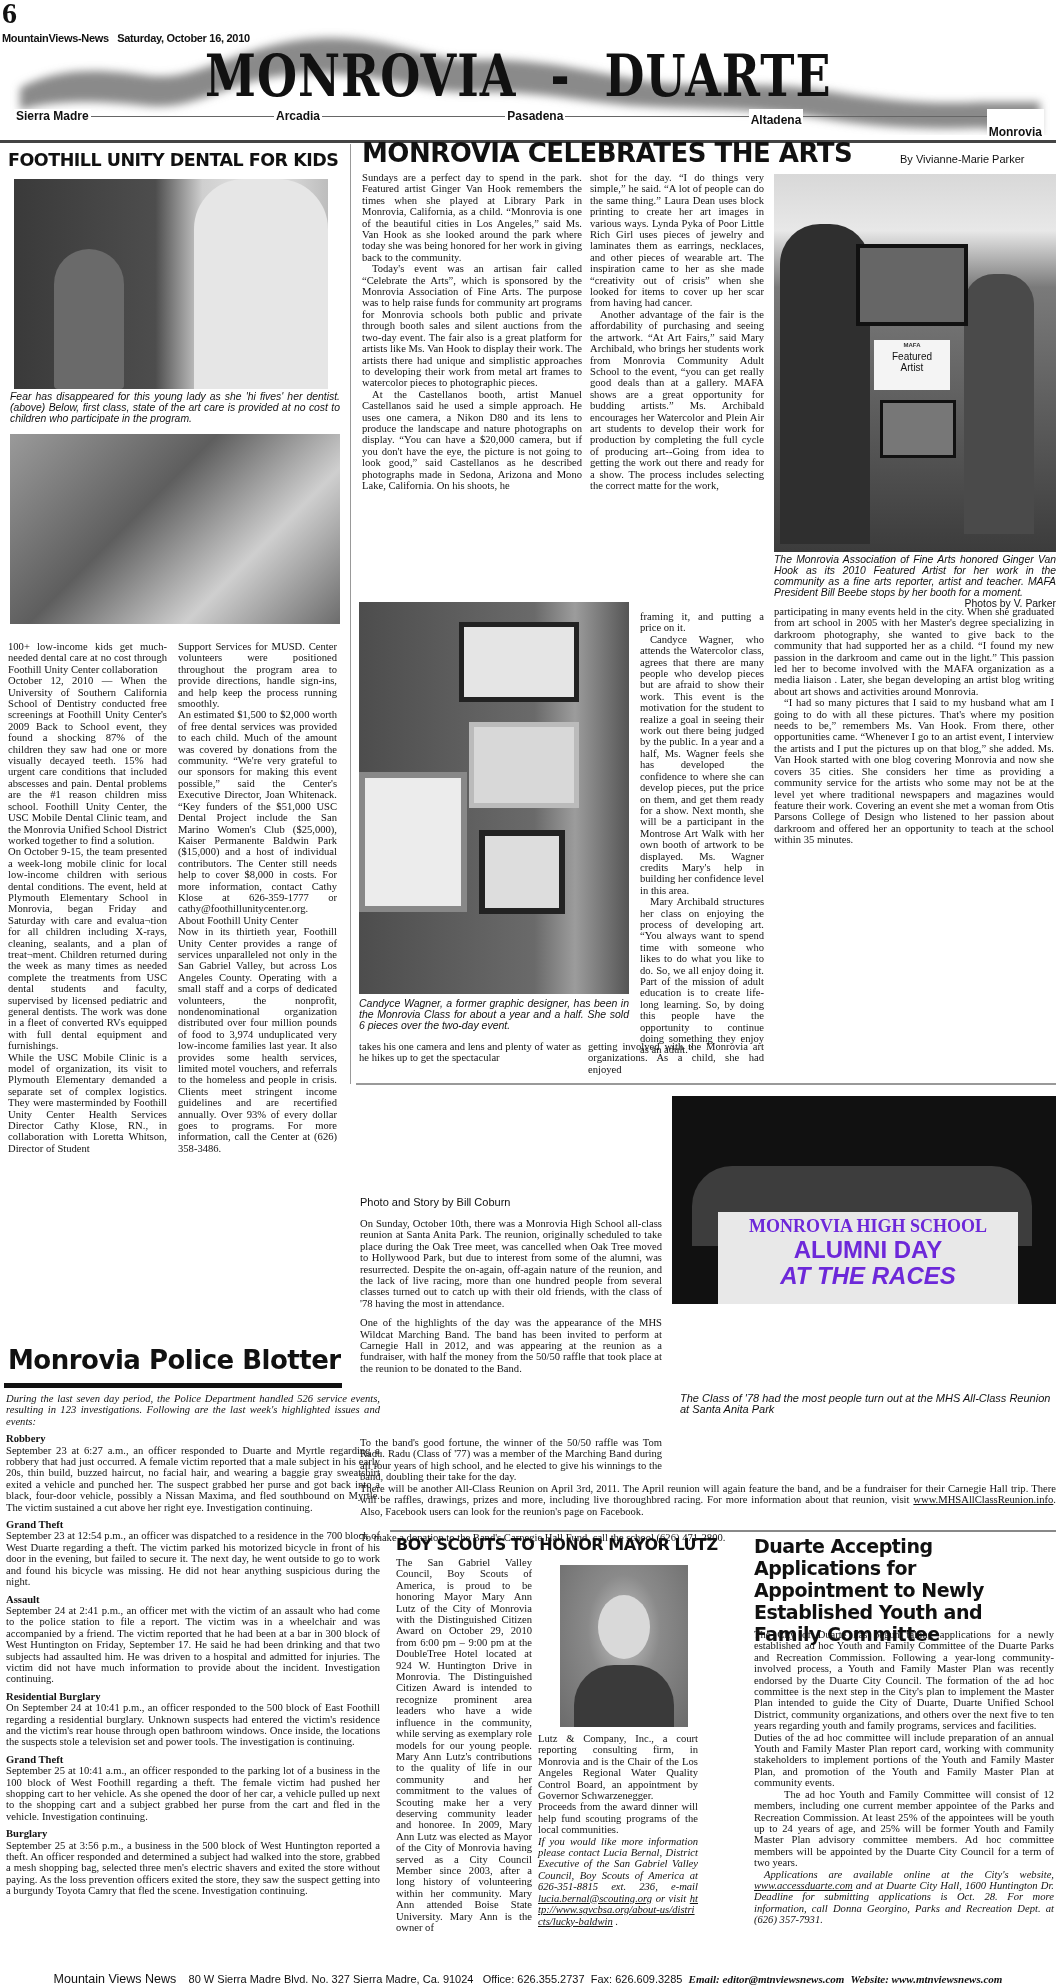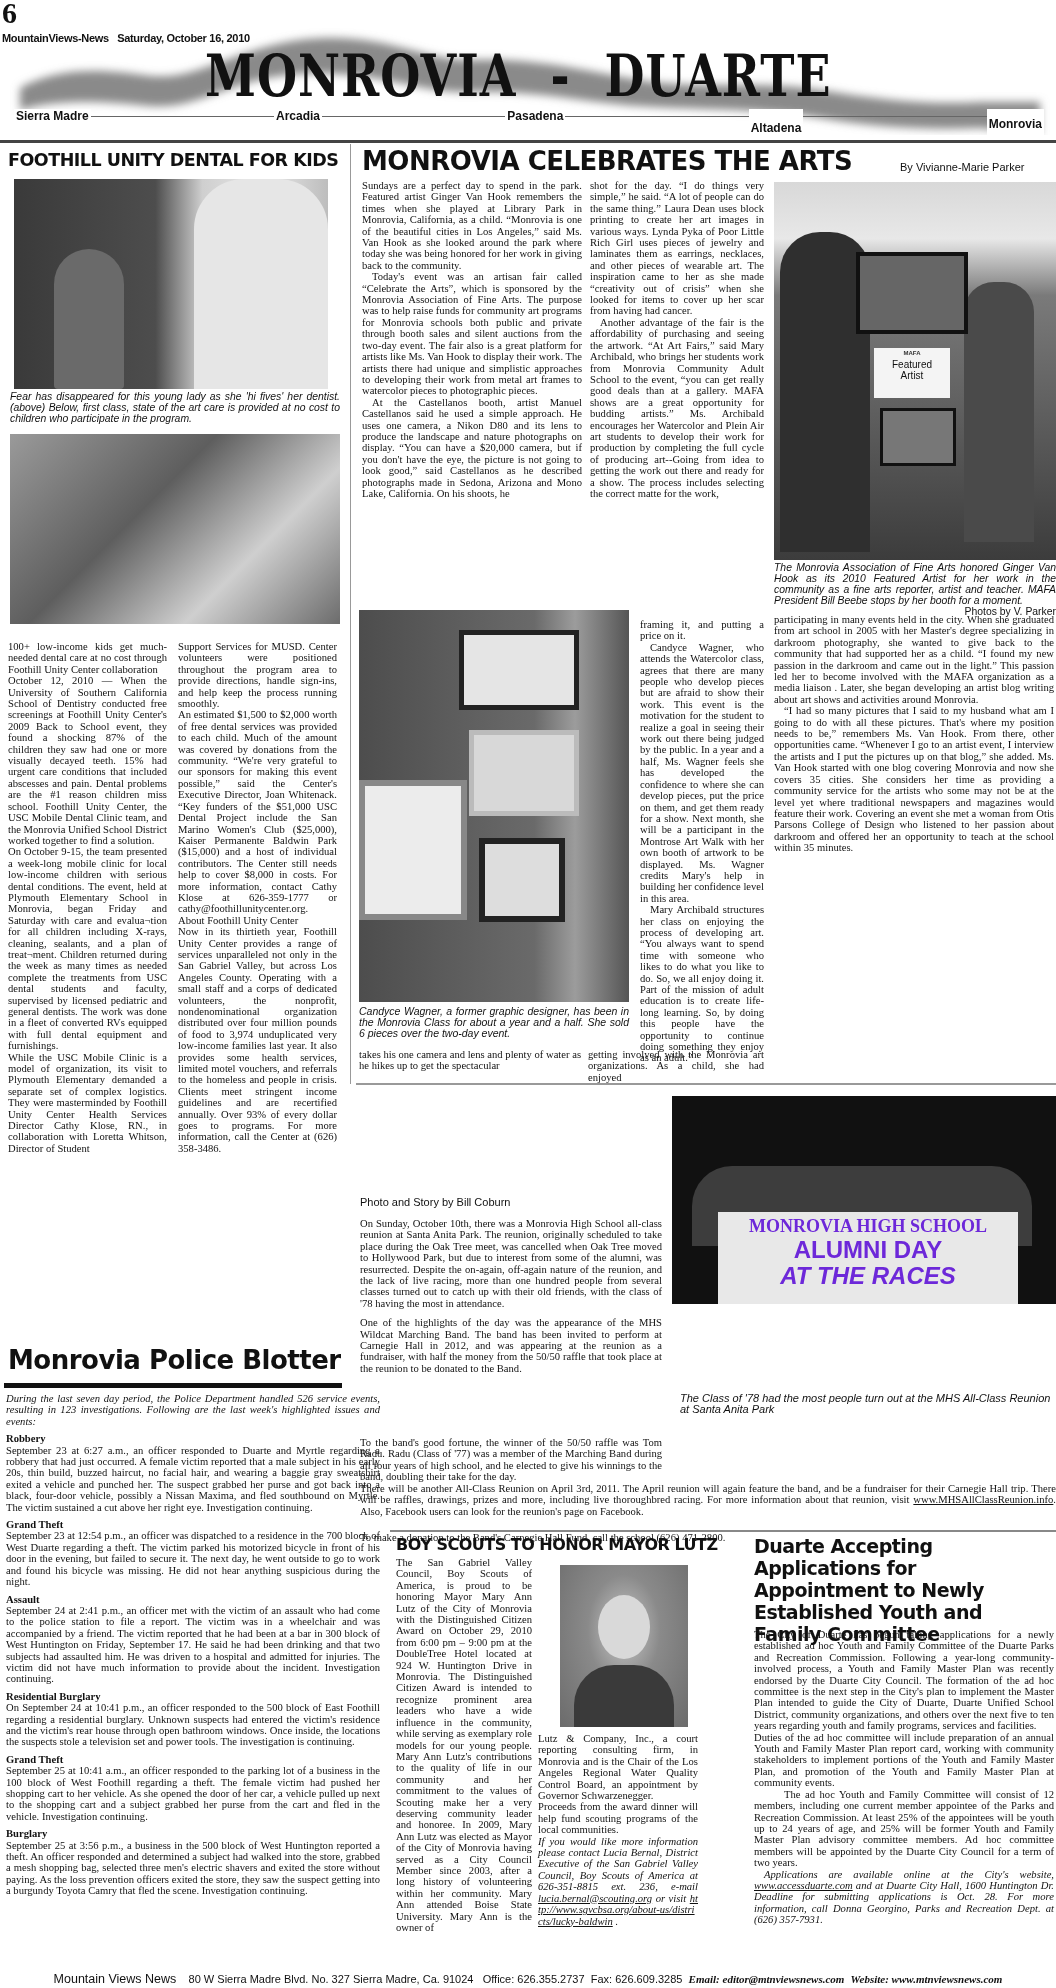--- a/index.html
+++ b/index.html
@@ -30,22 +30,22 @@
   <div class="abs" style="left:2px;top:-2px;font-family:'Liberation Serif',serif;font-weight:bold;font-size:30px;line-height:30px">6</div>
   <div class="abs" style="left:2px;top:32px;font-family:'Liberation Sans',sans-serif;font-weight:bold;font-size:11px;letter-spacing:-0.3px">
     <span>MountainViews-News</span>&nbsp;&nbsp;&nbsp;<span>Saturday, October 16, 2010</span>
   </div>
   <div class="abs" style="left:205px;top:42px;width:600px;text-align:center;font-family:'DejaVu Serif',serif;font-weight:bold;font-size:46px;letter-spacing:1px;white-space:pre;transform:scaleY(1.25);transform-origin:top">MONROVIA  -  DUARTE</div>
   <div class="abs" style="left:18px;top:116px;width:1016px;height:1px;background:#666"></div>
   <div class="abs" style="left:14px;top:109px;width:1030px;display:flex;justify-content:space-between;font-family:'Liberation Sans',sans-serif;font-size:12px;font-weight:bold">
     <span style="background:#fff;padding:0 2px">Sierra Madre</span>
     <span style="background:#fff;padding:0 2px">Arcadia</span>
     <span style="background:#fff;padding:0 2px">Pasadena</span>
-    <span style="background:#fff;padding:12px 2px">Altadena</span>
-    <span style="background:#fff;padding:8px 2px">Monrovia</span>
+    <span style="background:#fff;padding:4px 2px">Altadena</span>
+    <span style="background:#fff;padding:16px 2px">Monrovia</span>
   </div>
   <div class="rule" style="left:0;top:140px;width:1056px;height:3px;background:#444"></div>
 </div>
 
 <div class="abs" style="left:0;top:144px;width:345px;height:940px">
   <div class="abs head" style="left:8px;top:6px;font-size:17.5px;white-space:nowrap">FOOTHILL UNITY DENTAL FOR KIDS</div>
   <div class="photo" style="left:14px;top:35px;width:314px;height:210px;background:linear-gradient(90deg,#3a3a3a 0%,#4d4d4d 45%,#cfcfcf 60%,#e8e8e8 80%,#bdbdbd 100%)">
     <div class="abs" style="left:40px;top:70px;width:70px;height:140px;border-radius:35px 35px 4px 4px;background:#6a6a6a"></div>
     <div class="abs" style="left:180px;top:0;width:134px;height:210px;border-radius:50px 50px 0 0;background:#e6e6e6"></div>
   </div>
@@ -58,21 +58,21 @@
     <p>While the USC Mobile Clinic is a model of organization, its visit to Plymouth Elementary demanded a separate set of complex logistics. They were masterminded by Foothill Unity Center Health Services Director Cathy Klose, RN., in collaboration with Loretta Whitson, Director of Student</p>
   </div>
   <div class="abs serif" style="left:178px;top:497px;width:159px">
     <p>Support Services for MUSD. Center volunteers were positioned throughout the program area to provide directions, handle sign-ins, and help keep the process running smoothly.</p>
     <p>An estimated $1,500 to $2,000 worth of free dental services was provided to each child. Much of the amount was covered by donations from the community. “We're very grateful to our sponsors for making this event possible,” said the Center's Executive Director, Joan Whitenack. “Key funders of the $51,000 USC Dental Project include the San Marino Women's Club ($25,000), Kaiser Permanente Baldwin Park ($15,000) and a host of individual contributors. The Center still needs help to cover $8,000 in costs. For more information, contact Cathy Klose at 626-359-1777 or cathy@foothillunitycenter.org.</p>
     <p>About Foothill Unity Center</p>
     <p>Now in its thirtieth year, Foothill Unity Center provides a range of services unparalleled not only in the San Gabriel Valley, but across Los Angeles County. Operating with a small staff and a corps of dedicated volunteers, the nonprofit, nondenominational organization distributed over four million pounds of food to 3,974 unduplicated very low-income families last year. It also provides some health services, limited motel vouchers, and referrals to the homeless and people in crisis. Clients meet stringent income guidelines and are recertified annually. Over 93% of every dollar goes to programs. For more information, call the Center at (626) 358-3486.</p>
   </div>
 </div>
 
-<div class="abs" style="left:356px;top:144px;width:700px;height:935px">
+<div class="abs" style="left:356px;top:136px;width:700px;height:935px">
   <div class="abs head" style="left:6px;top:2px;font-size:26px;white-space:nowrap">MONROVIA CELEBRATES THE ARTS</div>
   <div class="abs" style="left:544px;top:17px;font-family:'Liberation Sans',sans-serif;font-size:11px;white-space:nowrap">By Vivianne-Marie Parker</div>
 
   <div class="abs serif" style="left:6px;top:36px;width:220px">
     <p>Sundays are a perfect day to spend in the park.  Featured artist Ginger Van Hook remembers the times when she played at Library Park in Monrovia, California, as a child.   “Monrovia is one of the beautiful cities in Los Angeles,” said Ms. Van Hook as she looked around the park where today she was being honored  for her work in giving back to the community.</p>
     <p class="ind">Today's event was an artisan fair called “Celebrate the Arts”,  which is sponsored by the Monrovia Association of Fine Arts. The purpose was to help raise funds for community art programs for Monrovia schools both public and private through booth sales and silent auctions from the two-day event.   The fair also is a great platform for artists like Ms. Van Hook to display their work.   The artists there had unique and simplistic approaches to developing their work from metal art frames to watercolor pieces to photographic pieces.</p>
     <p class="ind">At the Castellanos booth, artist Manuel Castellanos said he used a simple approach. He uses one camera, a Nikon D80 and its lens to produce the landscape and nature photographs on display.  “You can have a $20,000 camera, but if you don't have the eye, the picture is not going to look good,”  said Castellanos as he described photographs made in Sedona, Arizona and Mono Lake, California.  On his shoots, he</p>
   </div>
   <div class="abs serif" style="left:234px;top:36px;width:174px">
     <p>shot for the day.  “I do things very simple,” he said.  “A lot of people can do the same thing.”  Laura Dean uses block printing to create her art images in various ways.  Lynda Pyka of Poor Little Rich Girl uses pieces of jewelry and laminates them as earrings, necklaces, and other pieces of wearable art.   The inspiration came to her as she made “creativity out of crisis” when she looked for items to cover up her scar from having had cancer.</p>

